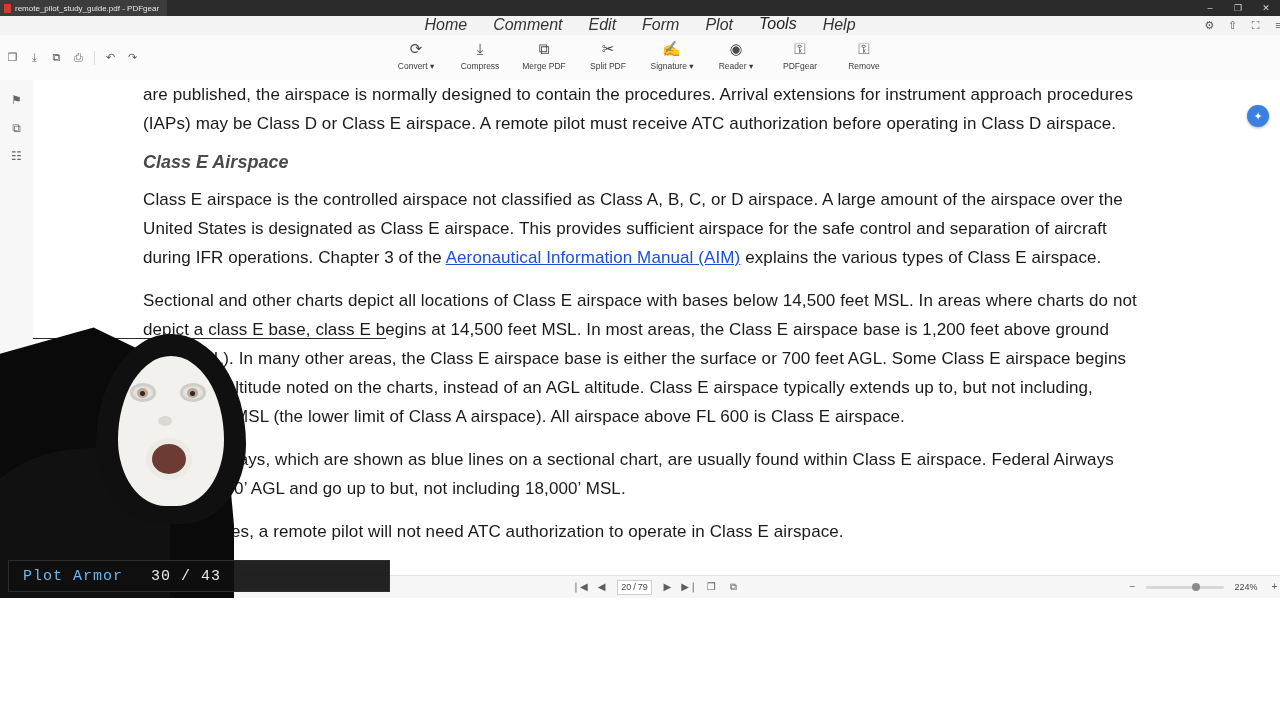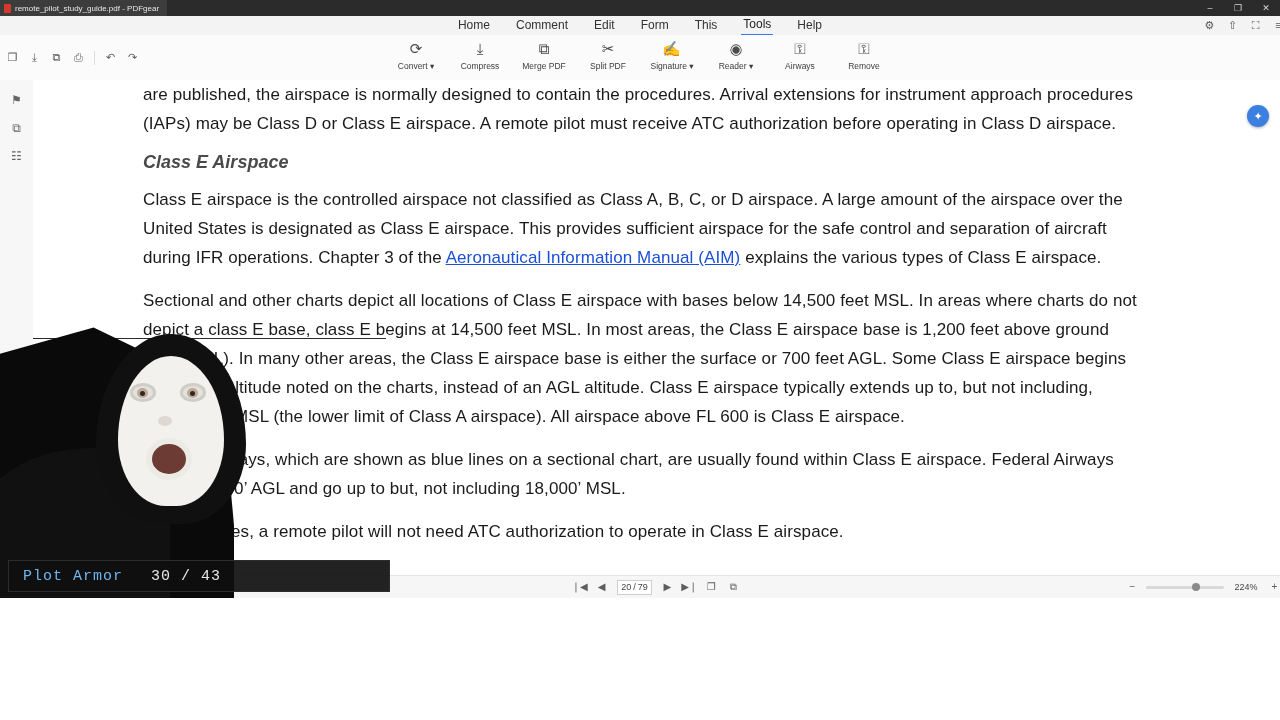--- a/index.html
+++ b/index.html
@@ -57,23 +57,24 @@
     top: 16px; left: 0;
     width: 1280px; height: 19px;
     background: #f3f3f3;
     display: flex;
     align-items: center;
     justify-content: center;
     gap: 22px;
     border-bottom: 1px solid #e6e6e6;
   }
   .menu-item {
-    font-size: 12px;
+    font-size: 16px;
     color: #333;
     padding: 2px 2px 3px 2px;
+    font-style: italic;
   }
   .menu-item.active {
     color: #222;
     border-bottom: 2px solid #3478f6;
   }
   .menubar-right {
     position: absolute;
     right: 6px; top: 16px;
     height: 19px;
     display: flex; align-items: center; gap: 10px;
@@ -402,21 +403,21 @@
     <div class="tb-btn">–</div>
     <div class="tb-btn">❐</div>
     <div class="tb-btn close">✕</div>
   </div>
 
   <div class="menubar">
     <div class="menu-item">Home</div>
     <div class="menu-item">Comment</div>
     <div class="menu-item">Edit</div>
     <div class="menu-item">Form</div>
-    <div class="menu-item">This</div>
+    <div class="menu-item">Plot</div>
     <div class="menu-item active">Tools</div>
     <div class="menu-item">Help</div>
   </div>
   <div class="menubar-right">
     <span class="mini-icon">⚙</span>
     <span class="mini-icon">⇧</span>
     <span class="mini-icon">⛶</span>
     <span class="mini-icon">≡</span>
   </div>
 
@@ -451,21 +452,21 @@
       <div class="rb-tool">
         <span class="rb-glyph">✍</span>
         <span class="rb-label">Signature ▾</span>
       </div>
       <div class="rb-tool">
         <span class="rb-glyph">◉</span>
         <span class="rb-label">Reader ▾</span>
       </div>
       <div class="rb-tool">
         <span class="rb-glyph">⚿</span>
-        <span class="rb-label">Airways</span>
+        <span class="rb-label">PDFgear</span>
       </div>
       <div class="rb-tool">
         <span class="rb-glyph">⚿</span>
         <span class="rb-label">Remove</span>
       </div>
     </div>
   </div>
 
   <div class="leftrail">
     <span class="rail-icon">⚑</span>

